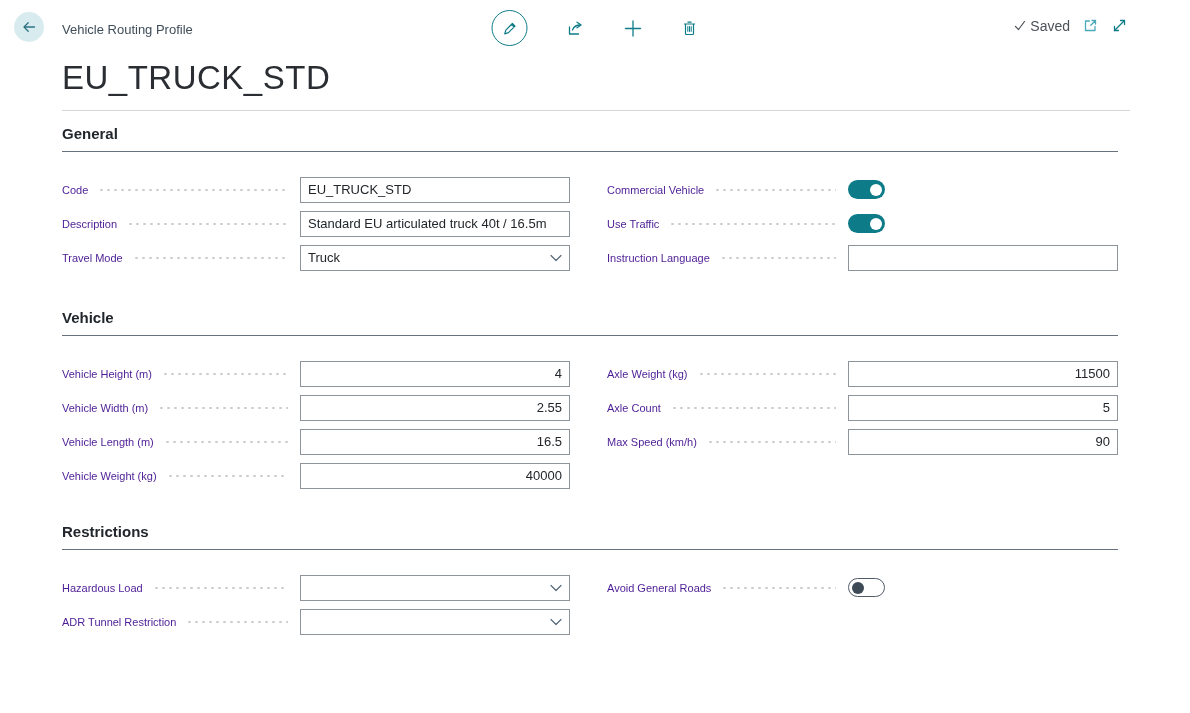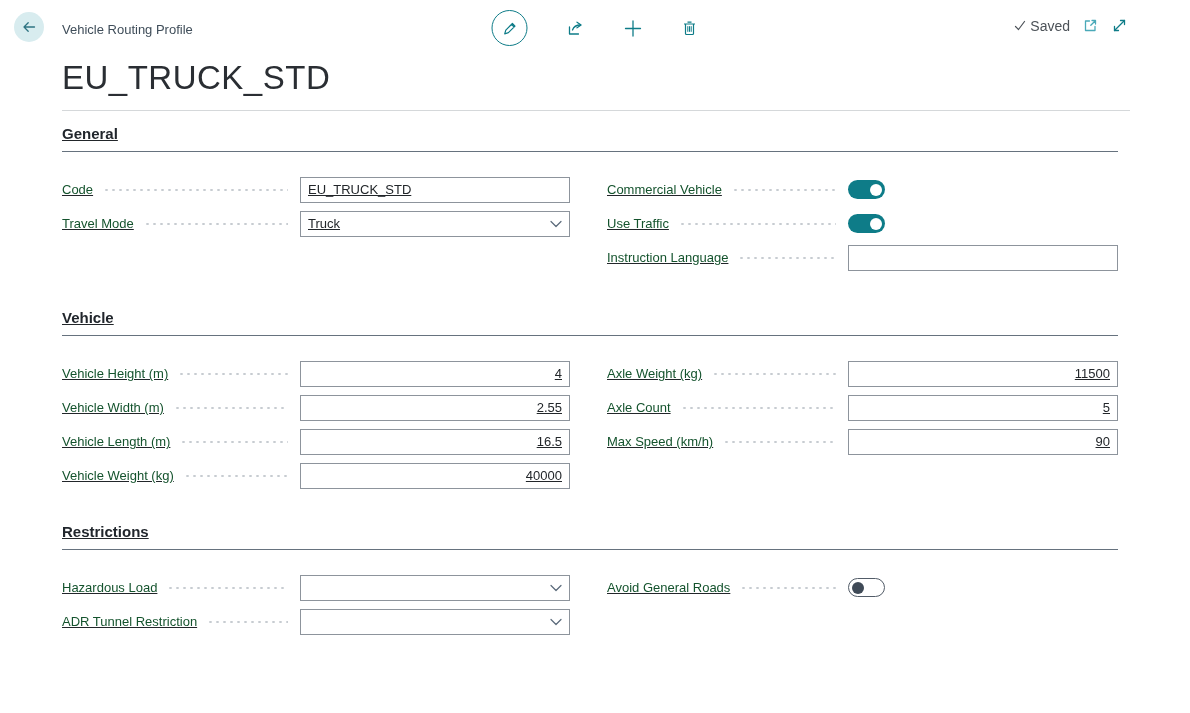--- a/index.html
+++ b/index.html
@@ -40,36 +40,36 @@
   }
   .saved { display:flex; align-items:center; gap:3px; font-size:14px; color:#4c5258; }
   
   .page-title {
     margin:2px 0 0 62px;
     font-size:33px; font-weight:300; color:#2a2e33;
     letter-spacing:0.5px; line-height:1.2;
   }
   .title-divider { margin:12px 60px 0 62px; border-top:1px solid #d5d8da; height:0; }
   
-  .content { margin:0 72px 0 62px;text-decoration:underline; }
+  .content { margin:0 72px 0 62px; }
   .section { margin-top:34px; }
   .section.first { margin-top:14px; }
   .section.last { margin-top:30px; }
   .sec-head {
     font-size:15px; font-weight:700; color:#21262c;
     padding-bottom:9px; border-bottom:1px solid #66727e;
     line-height:17px;
   }
   .sec-grid {
     display:grid; grid-template-columns:508px 1fr; column-gap:37px;
     margin-top:21px;
   }
   .col { display:flex; flex-direction:column; }
   .row { display:flex; align-items:center; height:34px; }
-  .flabel { font-size:13px; color:#14532d; white-space:nowrap;text-align:center; }
+  .flabel { font-size:11px; color:#4c1d95; white-space:nowrap;text-align:center; }
   .leader {
     flex:1; height:2px; margin:0 12px 0 10px;
     background-image:radial-gradient(circle,#c7ccd1 1px,transparent 1.4px);
     background-size:7px 2px; background-repeat:repeat-x; background-position:0 50%;
   }
   .ctrl { flex:0 0 270px; width:270px; position:relative; display:flex; align-items:center; }
   .tinput {
     width:100%; height:26px; border:1px solid #8d949c; border-radius:0;
     font-family:inherit; font-size:13px; color:#22262a;
     padding:0 7px; background:#fff; outline:none;
@@ -178,20 +178,27 @@
     <div class="sec-grid">
       <div class="col">
         <div class="row">
           <span class="flabel">Code</span>
           <span class="leader"></span>
           <span class="ctrl">
               <input class="tinput" value="EU_TRUCK_STD" style="">
             </span>
         </div>
         <div class="row">
+          <span class="flabel">Description</span>
+          <span class="leader"></span>
+          <span class="ctrl">
+              <input class="tinput" value="Standard EU articulated truck 40t / 16.5m" style="">
+            </span>
+        </div>
+        <div class="row">
           <span class="flabel">Travel Mode</span>
           <span class="leader"></span>
           <span class="ctrl combo">
             <input class="tinput" value="Truck" style="">
             <span class="chev">
                 <svg width="12" height="8" viewBox="0 0 12 8">
                   <path d="M1 1.5l5 5 5-5" fill="none" stroke="#5a6a7a" stroke-width="1.2" stroke-linecap="round" stroke-linejoin="round"></path>
                 </svg>
               </span>
           </span>

